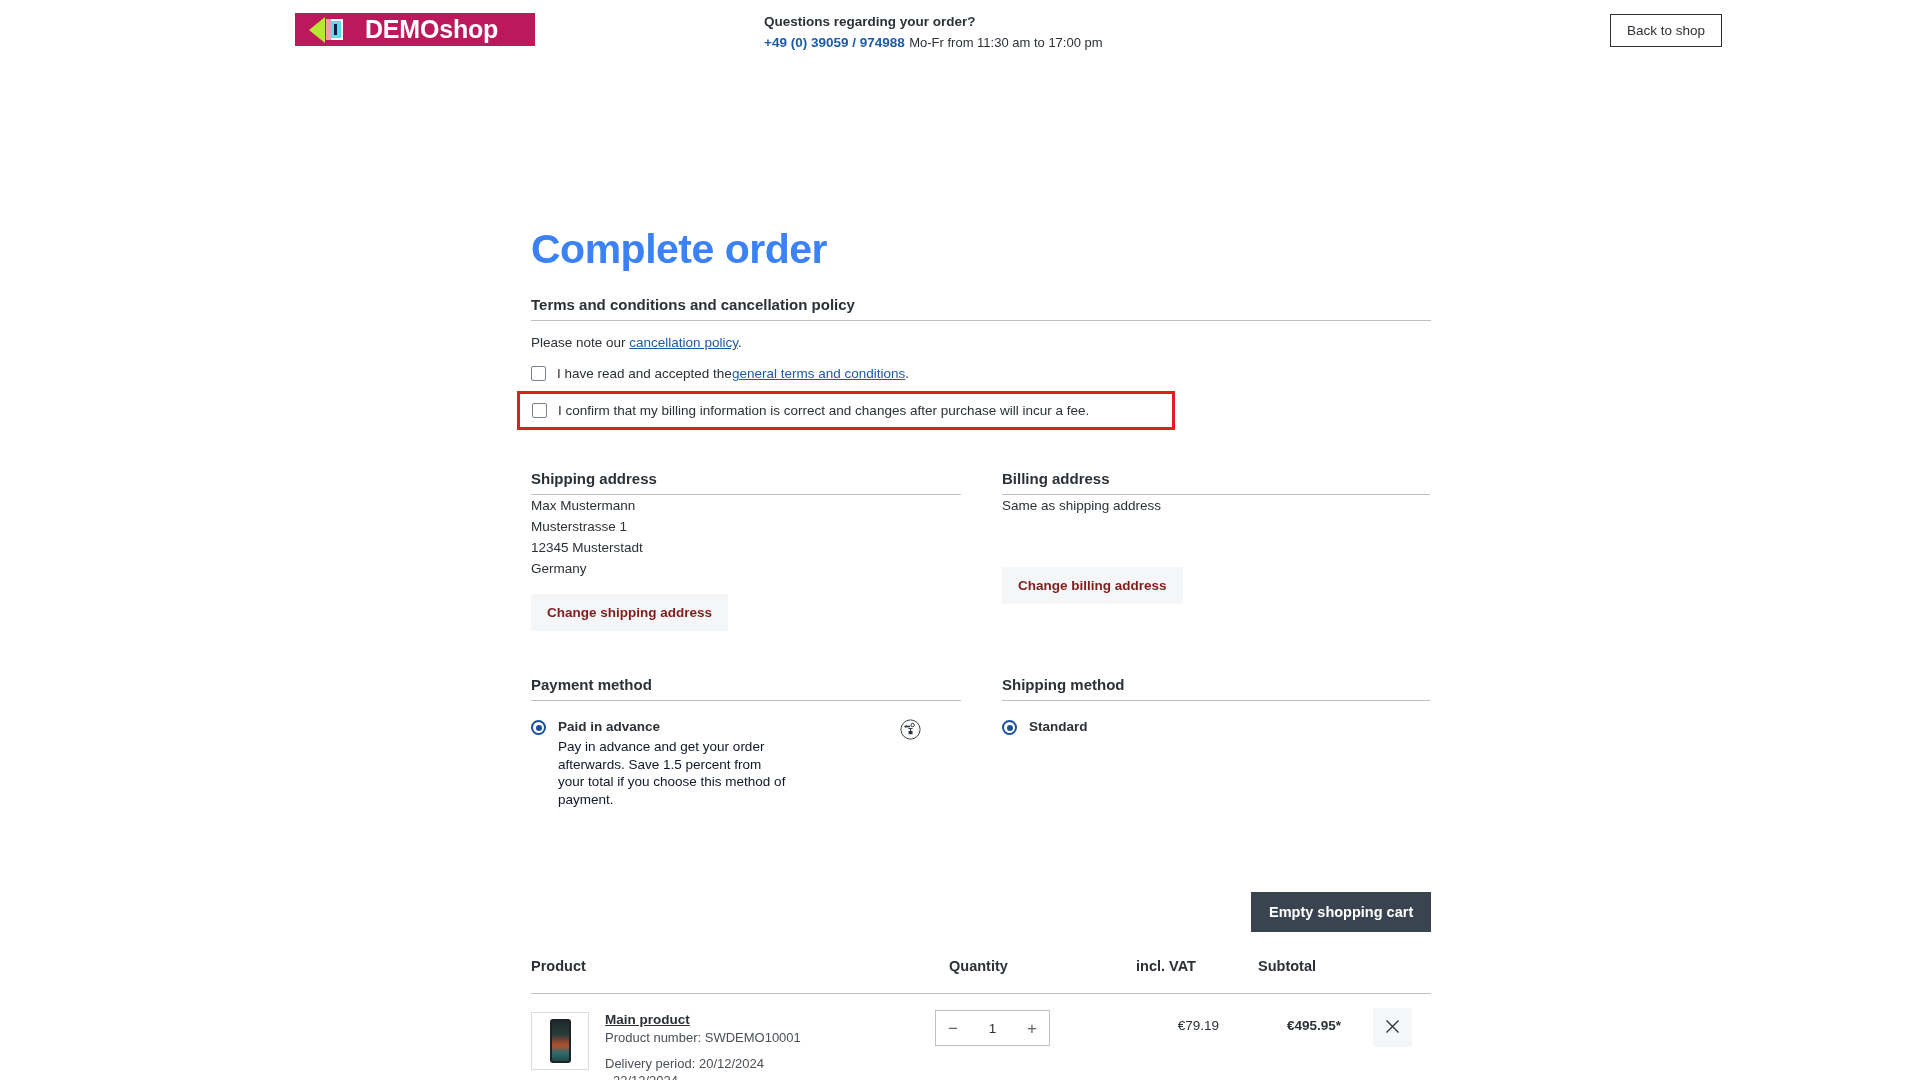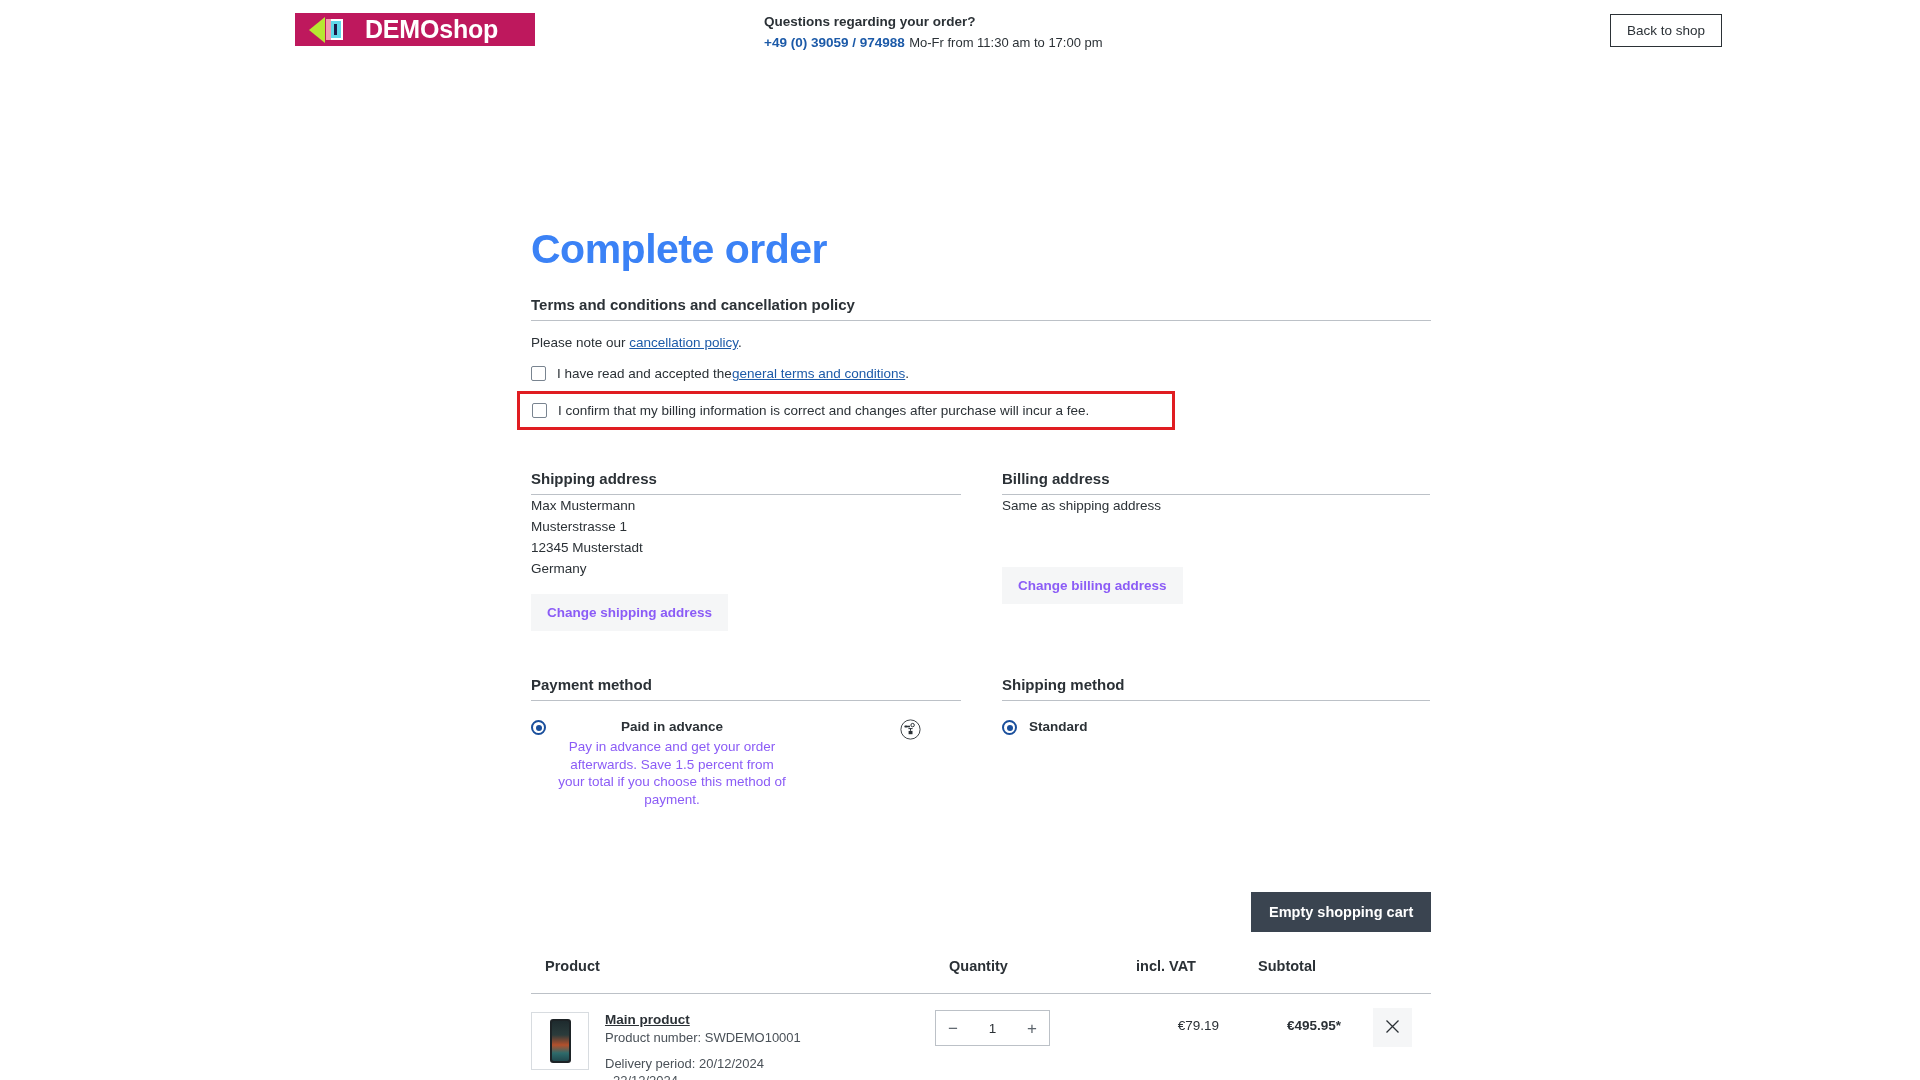--- a/index.html
+++ b/index.html
@@ -176,35 +176,34 @@
   .addr-lines {
     font-size: 13.5px;
     line-height: 21px;
     color: #2b3136;
   }
   .btn-grey {
     margin-top: 15px;
     display: inline-block;
     background: #f5f6f7;
     border: none;
-    color: #8b5cf6;
+    color: #7f1d1d;
     font-size: 13.5px;
     font-weight: bold;
     padding: 11px 16px;
     cursor: pointer;
     font-family: "Liberation Sans", sans-serif;
   }
   .bill-spacer { height: 36px; }
 
   .radio-row {
     display: flex;
     align-items: flex-start;
     margin-top: 17px;
     position: relative;
-    text-align: center;
   }
   .radio {
     width: 15px; height: 15px;
     border-radius: 50%;
     border: 2px solid #1a4f9c;
     background: #ffffff;
     margin-right: 12px;
     margin-top: 2px;
     flex: none;
     position: relative;
@@ -219,21 +218,21 @@
     background: #1a4f9c;
   }
   .radio-label {
     font-size: 13.5px;
     font-weight: bold;
     color: #2b3136;
     line-height: 18px;
   }
   .radio-desc {
     font-size: 13.5px;
-    color: #8b5cf6;
+    color: #0f172a;
     line-height: 17.5px;
     margin-top: 2px;
     max-width: 228px;
   }
   .pay-icon {
     position: absolute;
     right: 40px; top: 1px;
     width: 21px; height: 21px;
   }
 
@@ -256,21 +255,21 @@
     width: 900px;
   }
   .cart-head {
     position: relative;
     height: 36px;
     border-bottom: 1px solid #bcc1c7;
     font-size: 14.5px;
     font-weight: bold;
     color: #2b3136;
   }
-  .ch-product  { position: absolute; left: 14px;   top: 0px; }
+  .ch-product  { position: absolute; left: 0px;   top: 0px; }
   .ch-quantity { position: absolute; left: 418px; top: 0px; }
   .ch-vat      { position: absolute; left: 605px; top: 0px; }
   .ch-subtotal { position: absolute; left: 727px; top: 0px; }
 
   .cart-row {
     position: relative;
     padding-top: 18px;
     height: 160px;
   }
   .prod-thumb {

